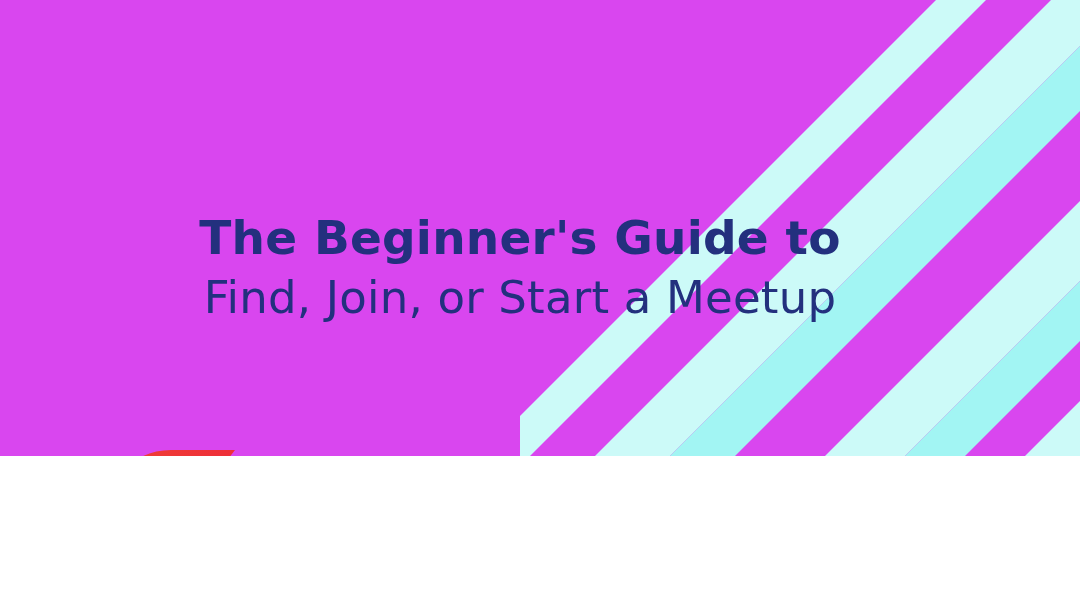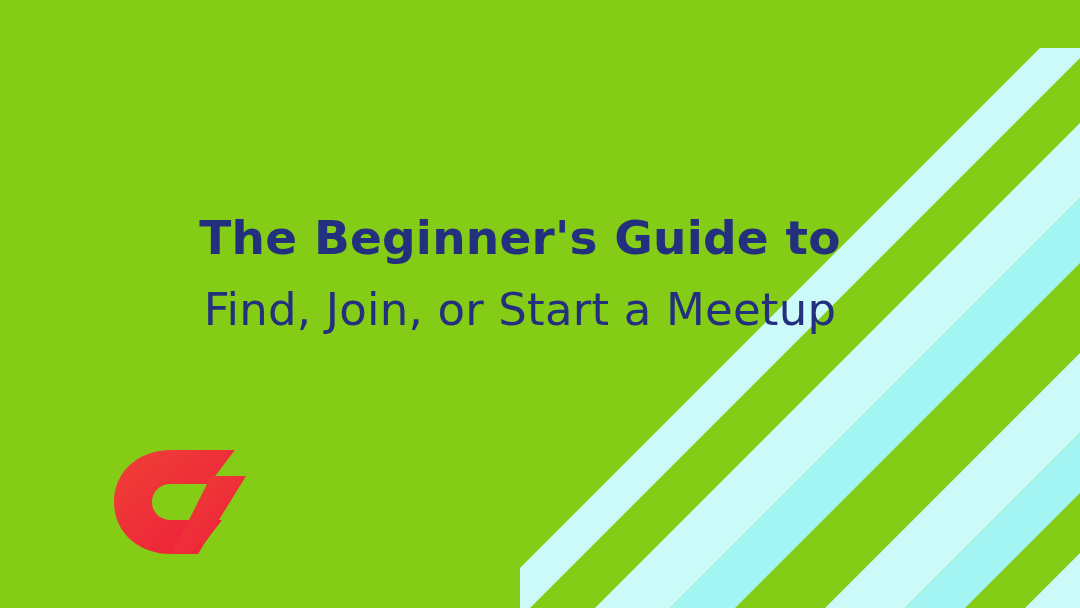--- a/index.html
+++ b/index.html
@@ -8,22 +8,22 @@
     padding: 0;
     background: #ffffff;
   }
   body {
     font-family: "DejaVu Sans", "Liberation Sans", sans-serif;
   }
 
   .slide {
     position: relative;
     width: 1080px;
-    height: 608px;
-    background: #84cc16;
+    height: 456px;
+    background: #d946ef;
     overflow: hidden;
   }
 
   
   .stripes {
     position: absolute;
     right: 0;
     bottom: 0;
     width: 560px;
     height: 560px;
@@ -51,21 +51,21 @@
     font-size: 47px;
     line-height: 1.38;
     letter-spacing: 0.2px;
     white-space: nowrap;
   }
   .headline-line {
     display: block;
   }
   .subhead {
     display: block;
-    margin-top: 12px;
+    margin-top: 0;
     color: #23307e;
     font-weight: 400;
     font-size: 45px;
     line-height: 1.2;
     letter-spacing: 0.2px;
     white-space: nowrap;
   }
 
   
   .logo {

